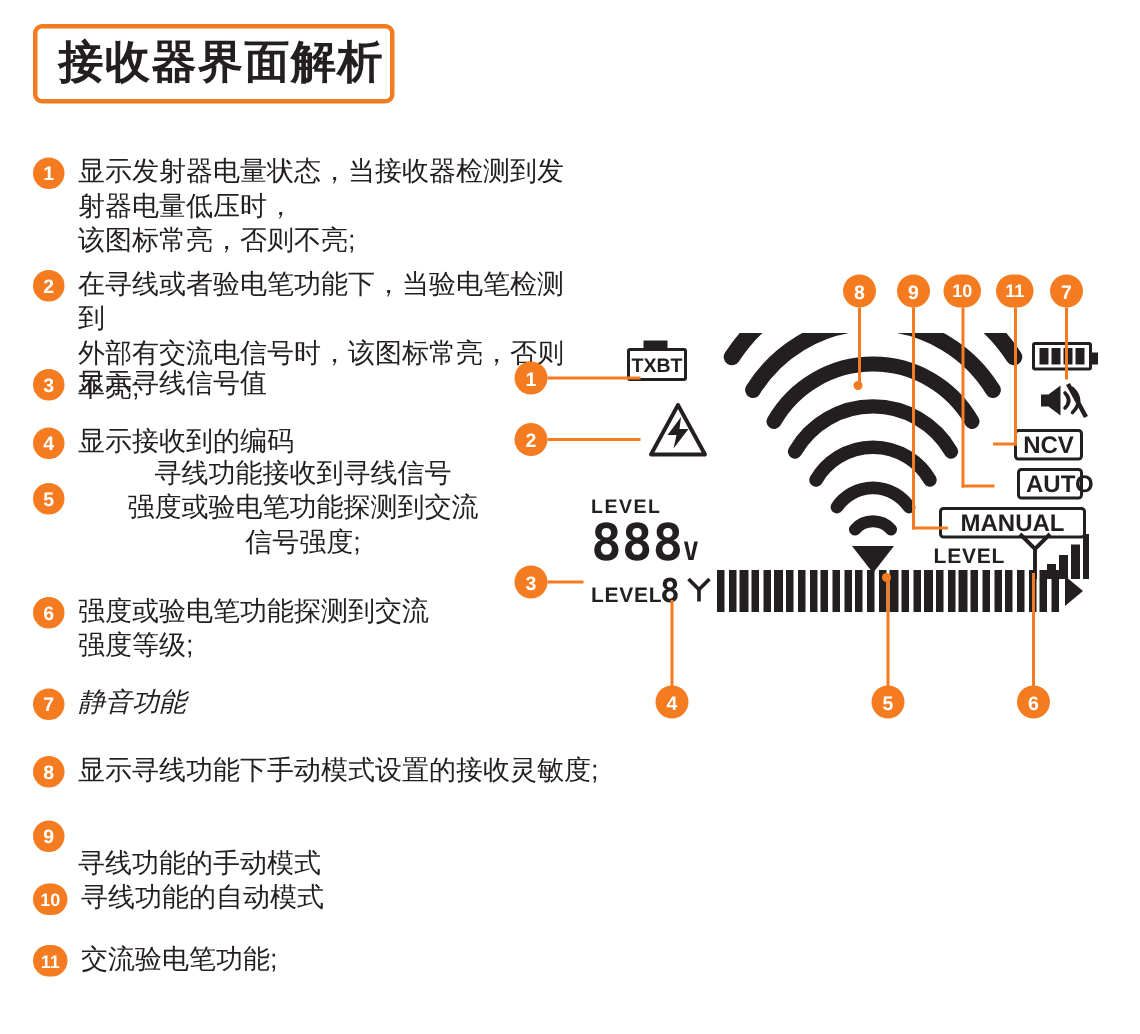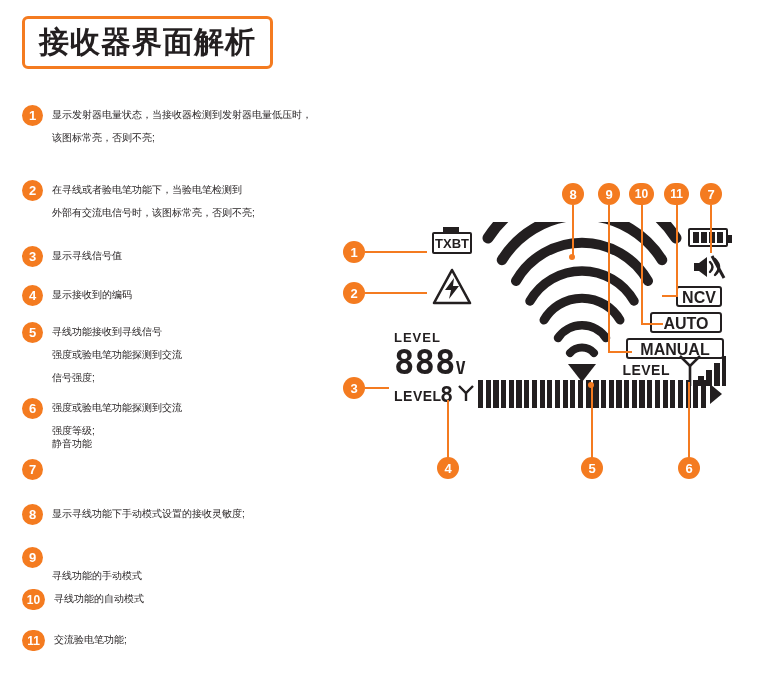--- a/index.html
+++ b/index.html
@@ -9,40 +9,40 @@
     font-family:"Liberation Sans","DejaVu Sans",sans-serif;
     color:#231f20;
     position:relative;
     overflow:hidden;
   }
   
   #title-box{
     position:absolute;left:22px;top:16px;
     border:3px solid #f47b20;
     border-radius:6px;
-    padding:6px 14px 8px 14px;
+    padding:6px 4px 8px 14px;
   }
   #title-box .title-text{
     font-size:30px;font-weight:bold;letter-spacing:1px;
     color:#231f20;line-height:1.1;white-space:nowrap;
   }
 
   
   .bullet{
     position:absolute;
     width:21px;height:21px;border-radius:50%;
     background:#f47b20;color:#ffffff;
     font-size:13px;font-weight:bold;
     display:flex;align-items:center;justify-content:center;
     line-height:1;
   }
   .bullet.wide{width:23px;height:21px;border-radius:11px;font-size:12px;}
   .item-text{
     position:absolute;
-    font-size:10px;
+    font-size:18px;
     line-height:23px;
     color:#231f20;
     white-space:pre-line;
   }
 
   
   #lcd{
     position:absolute;
     left:388px;top:222px;
     width:348px;height:218px;
@@ -75,26 +75,26 @@
     border-radius:3px;
     font-size:16px;font-weight:bold;
     padding:0 4px;
     line-height:19px;height:21px;
     box-sizing:border-box;
     text-align:center;
     color:#231f20;
     background:#fff;
   }
   #tag-ncv{right:14px;top:64px;width:46px;}
-  #tag-auto{right:14px;top:90px;width:72px;}
+  #tag-auto{right:14px;top:90px;width:44px;}
   #tag-manual{right:12px;top:116px;width:98px;}
 
   
   #txbt{
-    position:absolute;left:42px;top:4px;
+    position:absolute;left:28px;top:4px;
     width:44px;height:30px;
   }
   #txbt .body{
     position:absolute;left:2px;top:6px;width:40px;height:22px;
     border:2.5px solid #231f20;border-radius:2px;box-sizing:border-box;
     display:flex;align-items:center;justify-content:center;
     font-size:13px;font-weight:bold;letter-spacing:0px;
   }
   #txbt .cap{position:absolute;left:13px;top:1px;width:16px;height:5px;background:#231f20;}
 
@@ -166,30 +166,30 @@
 <div class="item-text" style="left:52px;top:178px;width:330px;">在寻线或者验电笔功能下，当验电笔检测到
 外部有交流电信号时，该图标常亮，否则不亮;</div>
 
 <div class="bullet" style="left:22px;top:246px;">3</div>
 <div class="item-text" style="left:52px;top:244px;width:300px;">显示寻线信号值</div>
 
 <div class="bullet" style="left:22px;top:285px;">4</div>
 <div class="item-text" style="left:52px;top:283px;width:300px;">显示接收到的编码</div>
 
 <div class="bullet" style="left:22px;top:322px;">5</div>
-<div class="item-text" style="left:52px;top:320px;width:300px;">寻线功能接收到寻线信号
+<div class="item-text" style="left:52px;top:304px;width:300px;text-align:center;">寻线功能接收到寻线信号
 强度或验电笔功能探测到交流
 信号强度;</div>
 
 <div class="bullet" style="left:22px;top:398px;">6</div>
 <div class="item-text" style="left:52px;top:396px;width:300px;">强度或验电笔功能探测到交流
 强度等级;</div>
 
 <div class="bullet" style="left:22px;top:459px;">7</div>
-<div class="item-text" style="left:52px;top:432px;width:300px;">静音功能</div>
+<div class="item-text" style="left:52px;top:457px;width:300px;font-style:italic;">静音功能</div>
 
 <div class="bullet" style="left:22px;top:504px;">8</div>
 <div class="item-text" style="left:52px;top:502px;width:500px;">显示寻线功能下手动模式设置的接收灵敏度;</div>
 
 <div class="bullet" style="left:22px;top:547px;">9</div>
 <div class="item-text" style="left:52px;top:545px;width:400px;margin-top:19px;">寻线功能的手动模式</div>
 
 <div class="bullet wide" style="left:22px;top:589px;">10</div>
 <div class="item-text" style="left:54px;top:587px;width:400px;">寻线功能的自动模式</div>
 

